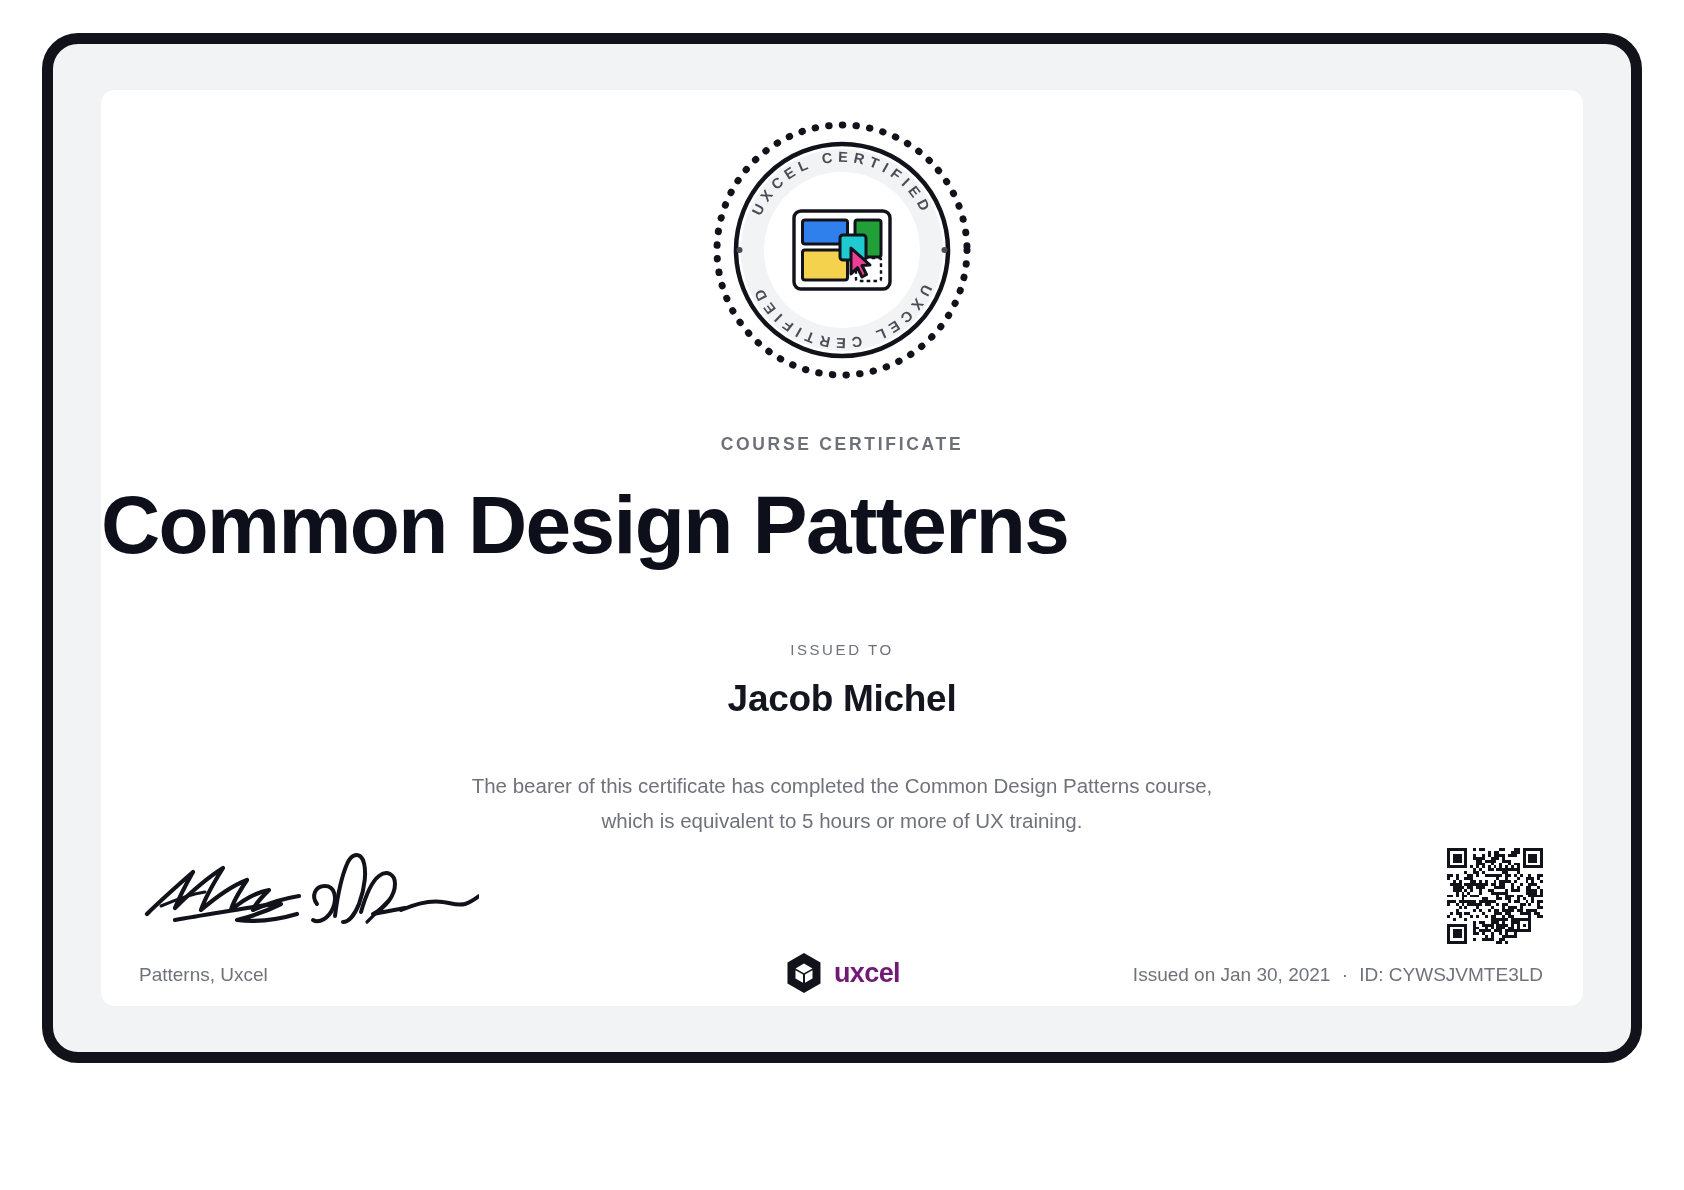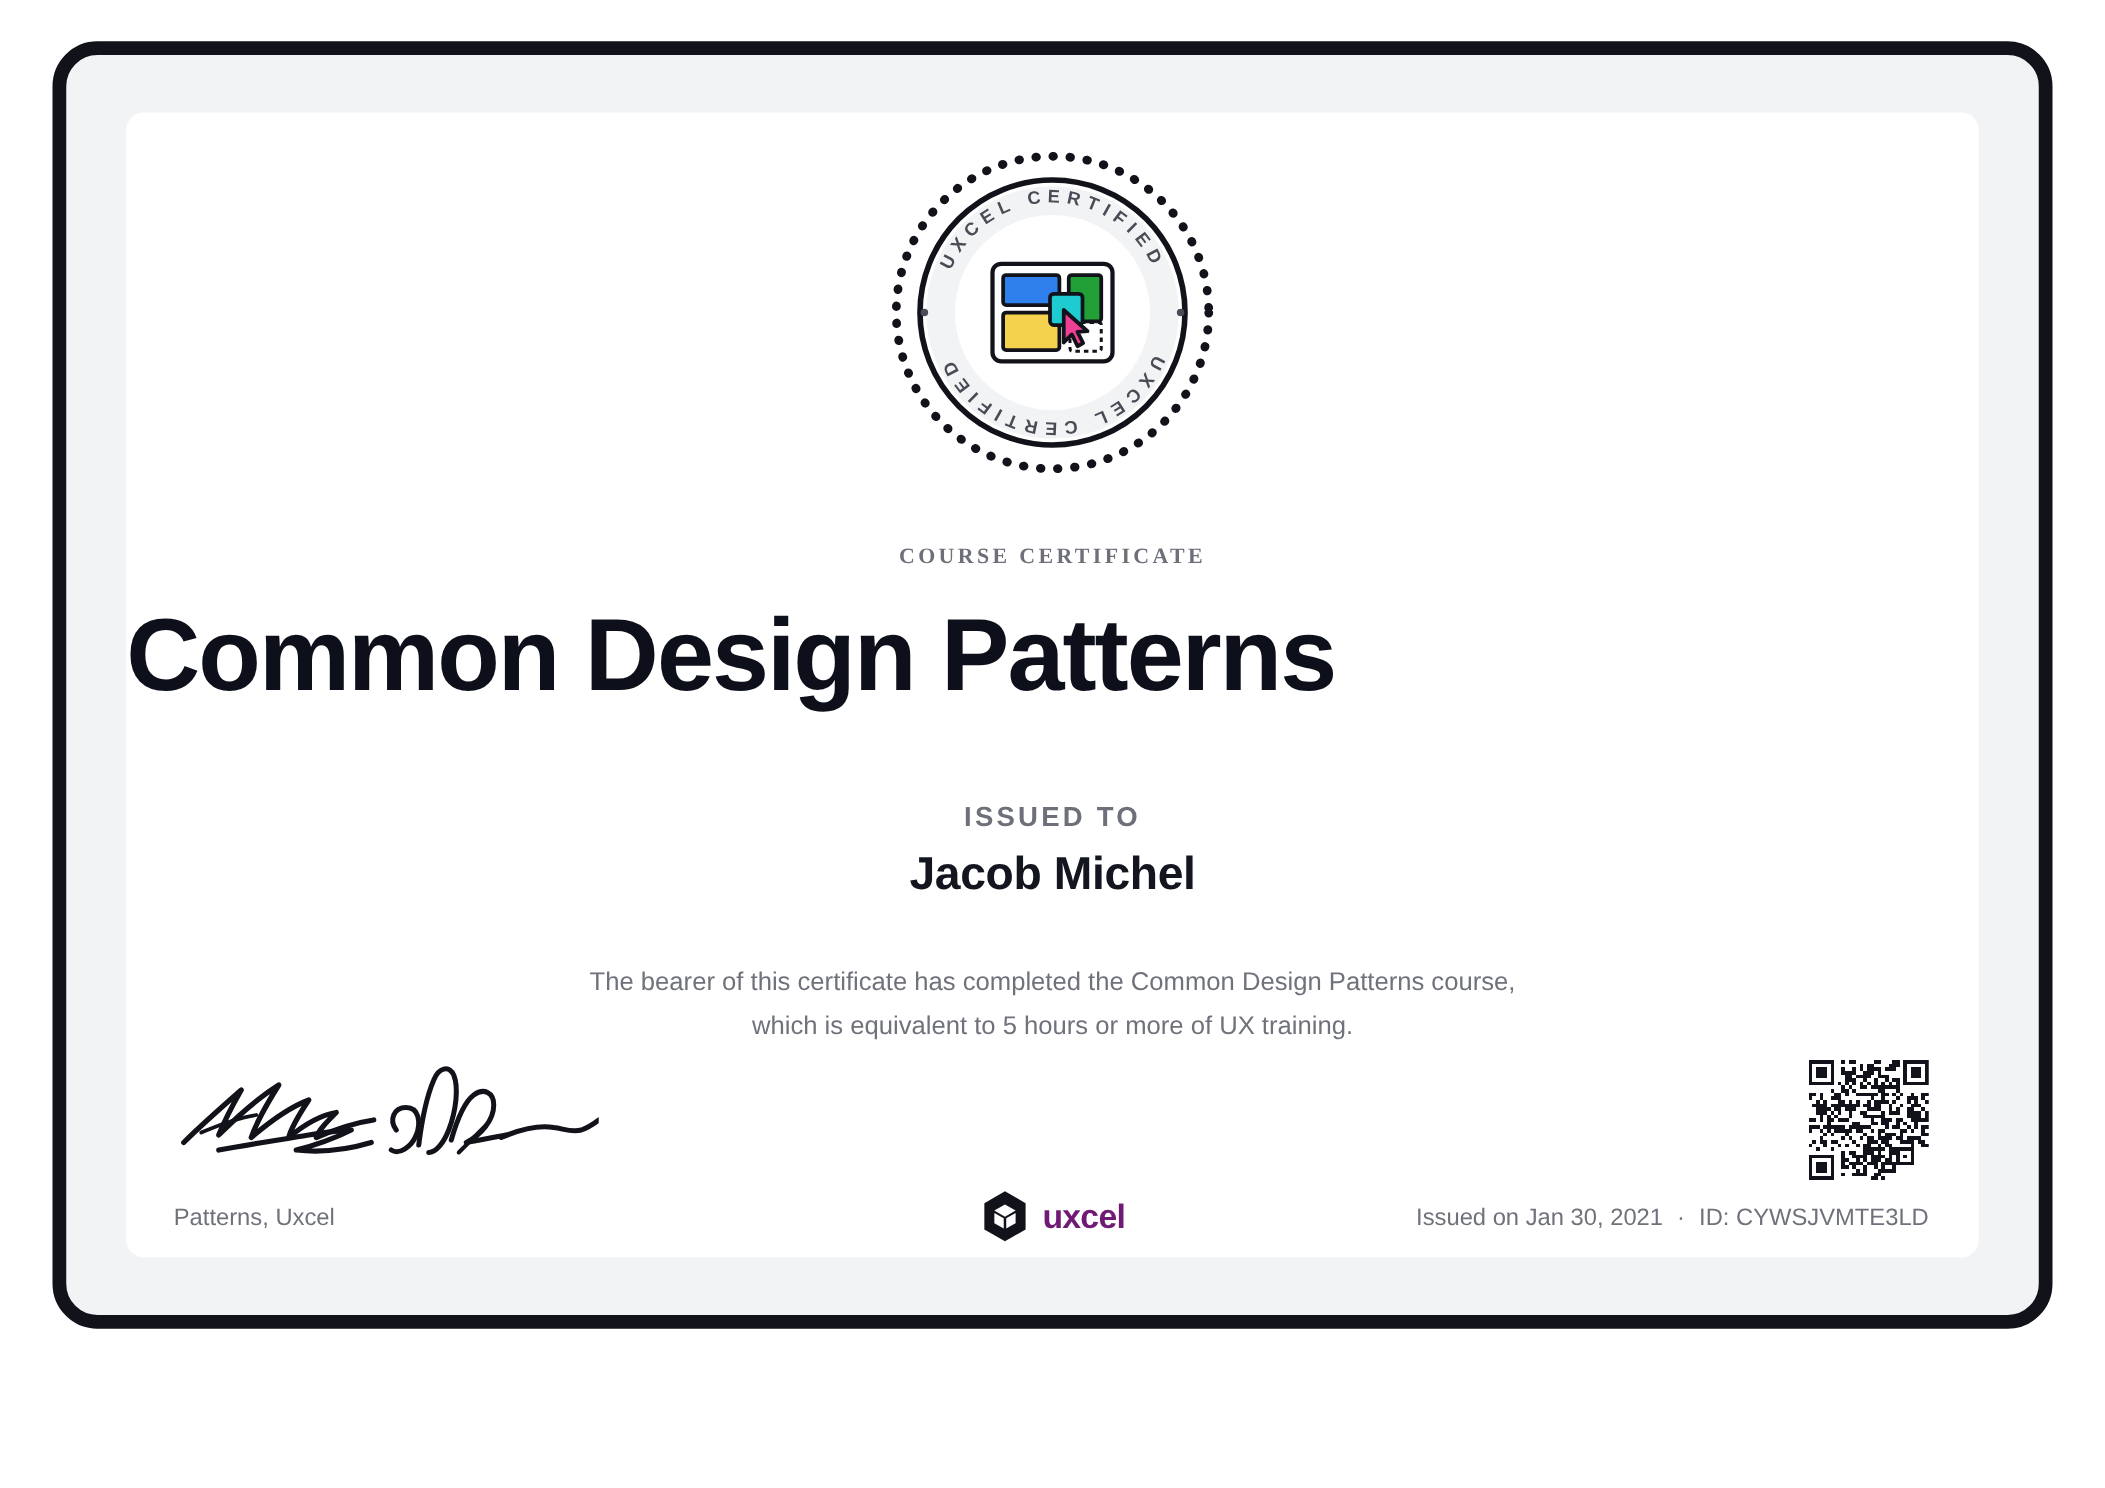--- a/index.html
+++ b/index.html
@@ -50,40 +50,39 @@
   
   .eyebrow {
     position: absolute;
     left: 0; right: 0;
     top: 344px;
     text-align: center;
     font-size: 17.5px;
     font-weight: bold;
     letter-spacing: 2.7px;
     color: #6e7079;
-    font-family: Liberation Serif, serif;
   }
   .main-title {
     position: absolute;
     left: 0; right: 0;
     top: 385px;
     text-align: left;
     font-size: 82px;
     line-height: 100px;
     font-weight: bold;
     letter-spacing: -1.6px;
     color: #0d0f1a;
   }
   .issued-to-label {
     position: absolute;
     left: 0; right: 0;
     top: 551px;
     text-align: center;
-    font-size: 22px;
-    font-weight: bold;
+    font-size: 15px;
+    font-weight: normal;
     letter-spacing: 2.6px;
     color: #6e7079;
   }
   .recipient {
     position: absolute;
     left: 0; right: 0;
     top: 588px;
     text-align: center;
     font-size: 37px;
     font-weight: bold;

